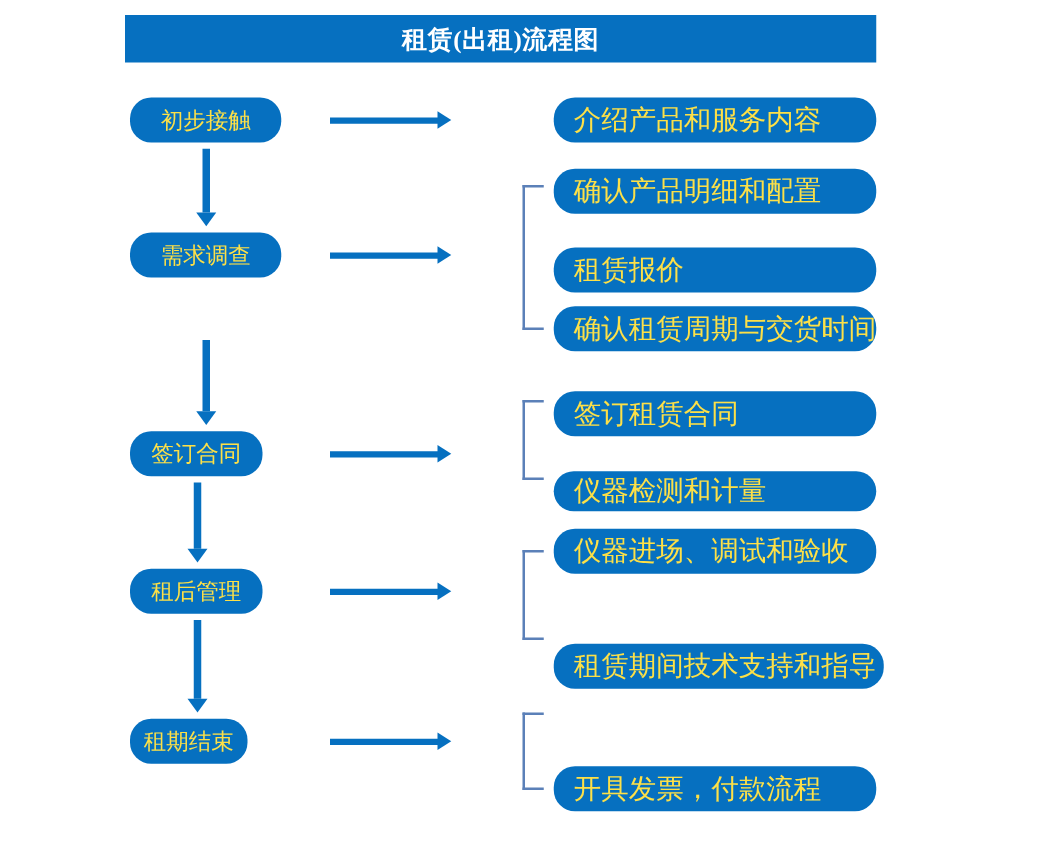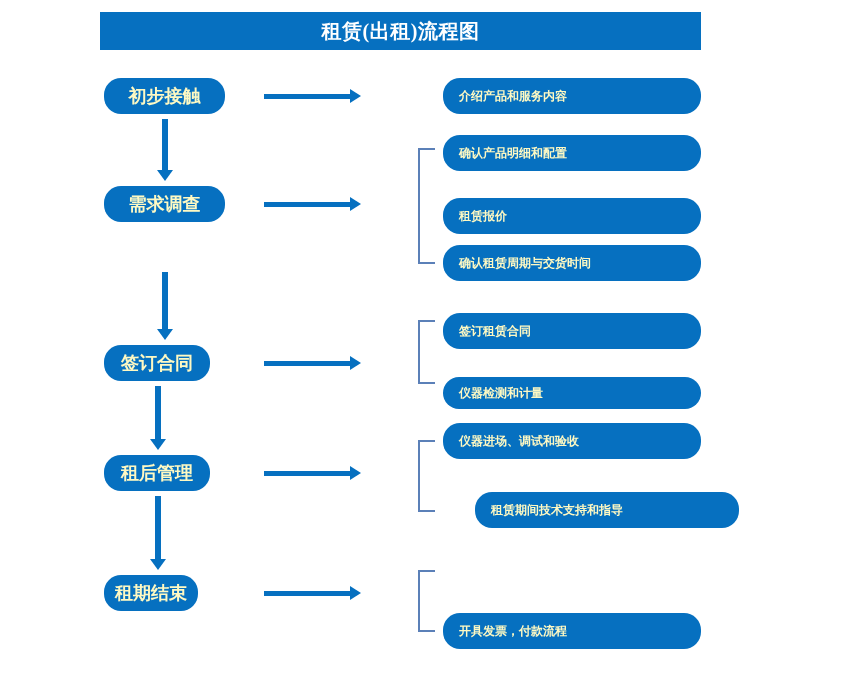--- a/index.html
+++ b/index.html
@@ -35,36 +35,36 @@
     display: flex;
     align-items: center;
     justify-content: center;
     letter-spacing: 0.5px;
   }
 
   
   .box {
     position: absolute;
     background: #0670c0;
-    color: #fef9c3;
-    font-weight: bold;
+    color: #fde047;
+    font-weight: normal;
     font-size: 18px;
     display: flex;
     align-items: center;
     box-sizing: border-box;
     border-radius: 17px;
   }
   .box.left {
     justify-content: center;
     font-size: 18px;
   }
   .box.right {
     justify-content: flex-start;
     padding-left: 16px;
-    font-size: 12px;
+    font-size: 22px;
   }
 
   
   .h-arrow {
     position: absolute;
     height: 14px;
   }
   .h-arrow .shaft {
     position: absolute;
     left: 0;
@@ -191,18 +191,18 @@
   <div class="box right" style="left:443px; top:198px; width:258px; height:36px;">租赁报价</div>
 
   <div class="box right" style="left:443px; top:245px; width:258px; height:36px;">确认租赁周期与交货时间</div>
 
   <div class="box right" style="left:443px; top:313px; width:258px; height:36px;">签订租赁合同</div>
 
   <div class="box right" style="left:443px; top:377px; width:258px; height:32px;">仪器检测和计量</div>
 
   <div class="box right" style="left:443px; top:423px; width:258px; height:36px;">仪器进场、调试和验收</div>
 
-  <div class="box right" style="left:443px; top:492px; width:264px; height:36px;margin-left:32px;">租赁期间技术支持和指导</div>
+  <div class="box right" style="left:443px; top:515px; width:264px; height:36px;">租赁期间技术支持和指导</div>
 
 
   <div class="box right" style="left:443px; top:613px; width:258px; height:36px;">开具发票，付款流程</div>
 
 </div>
 
 </body></html>

